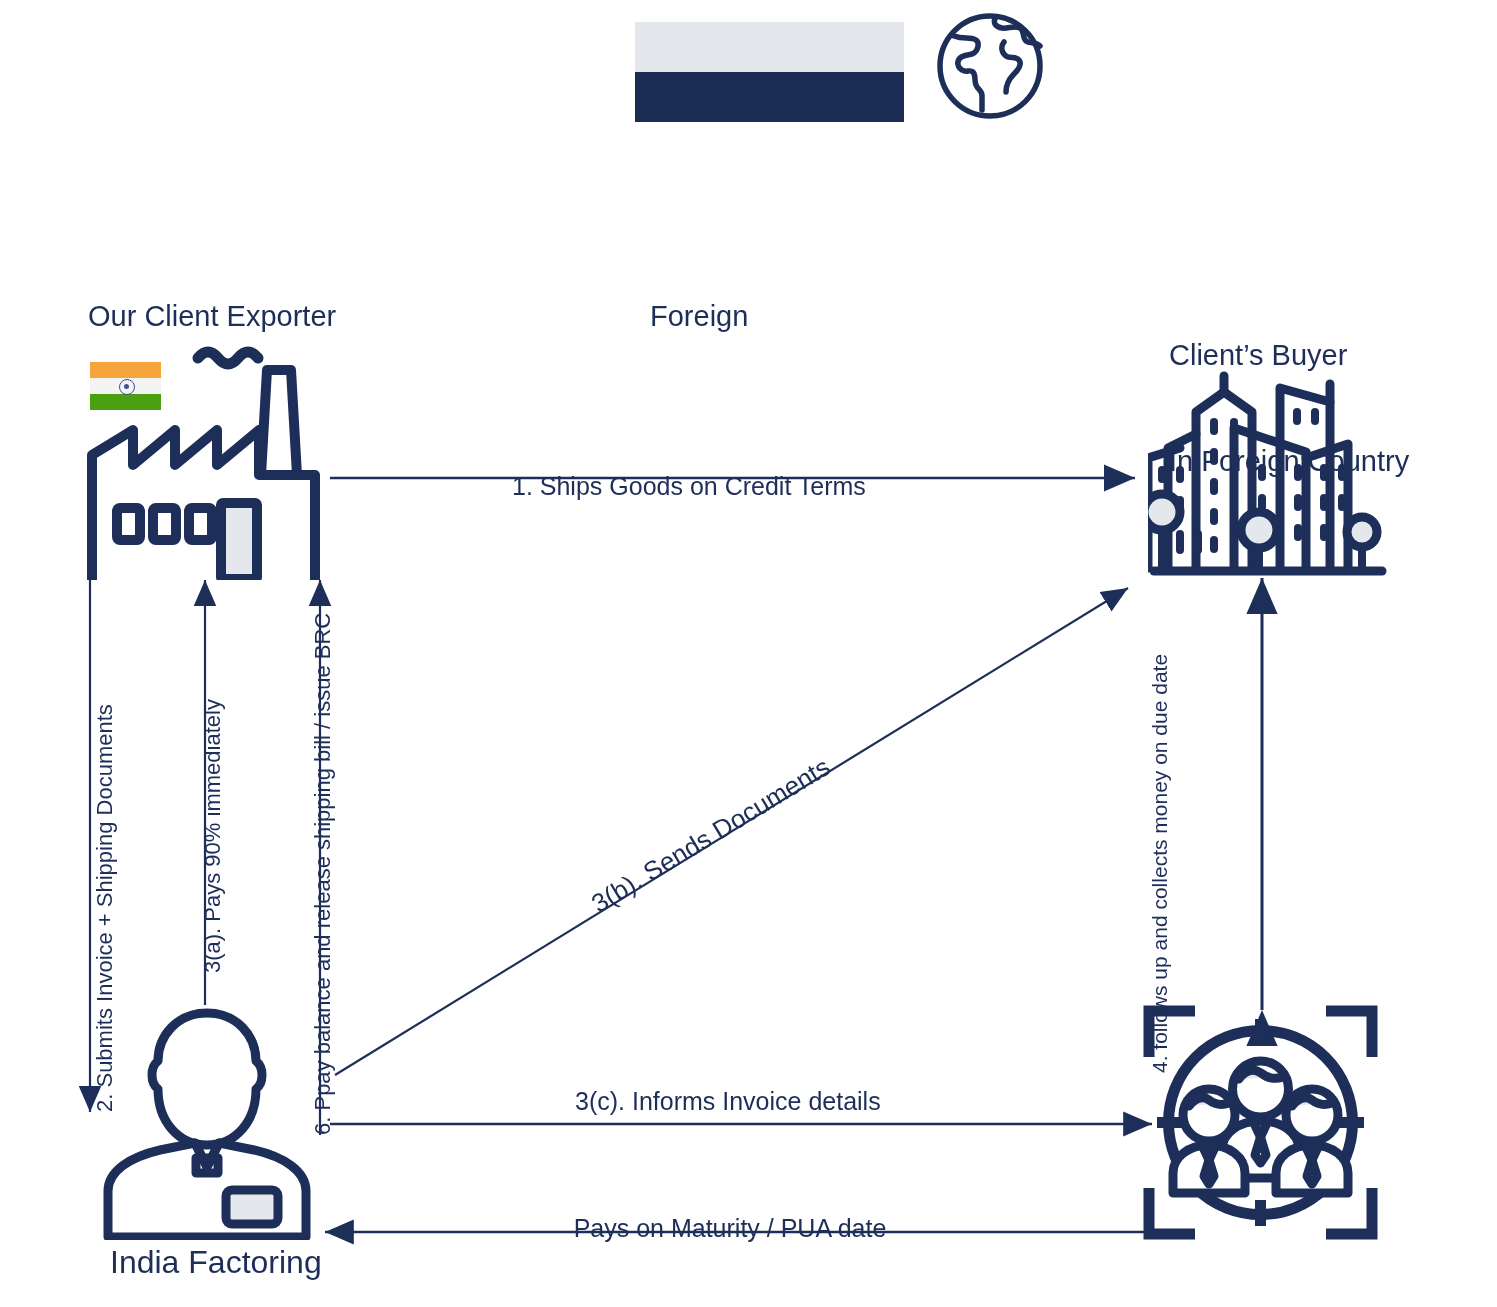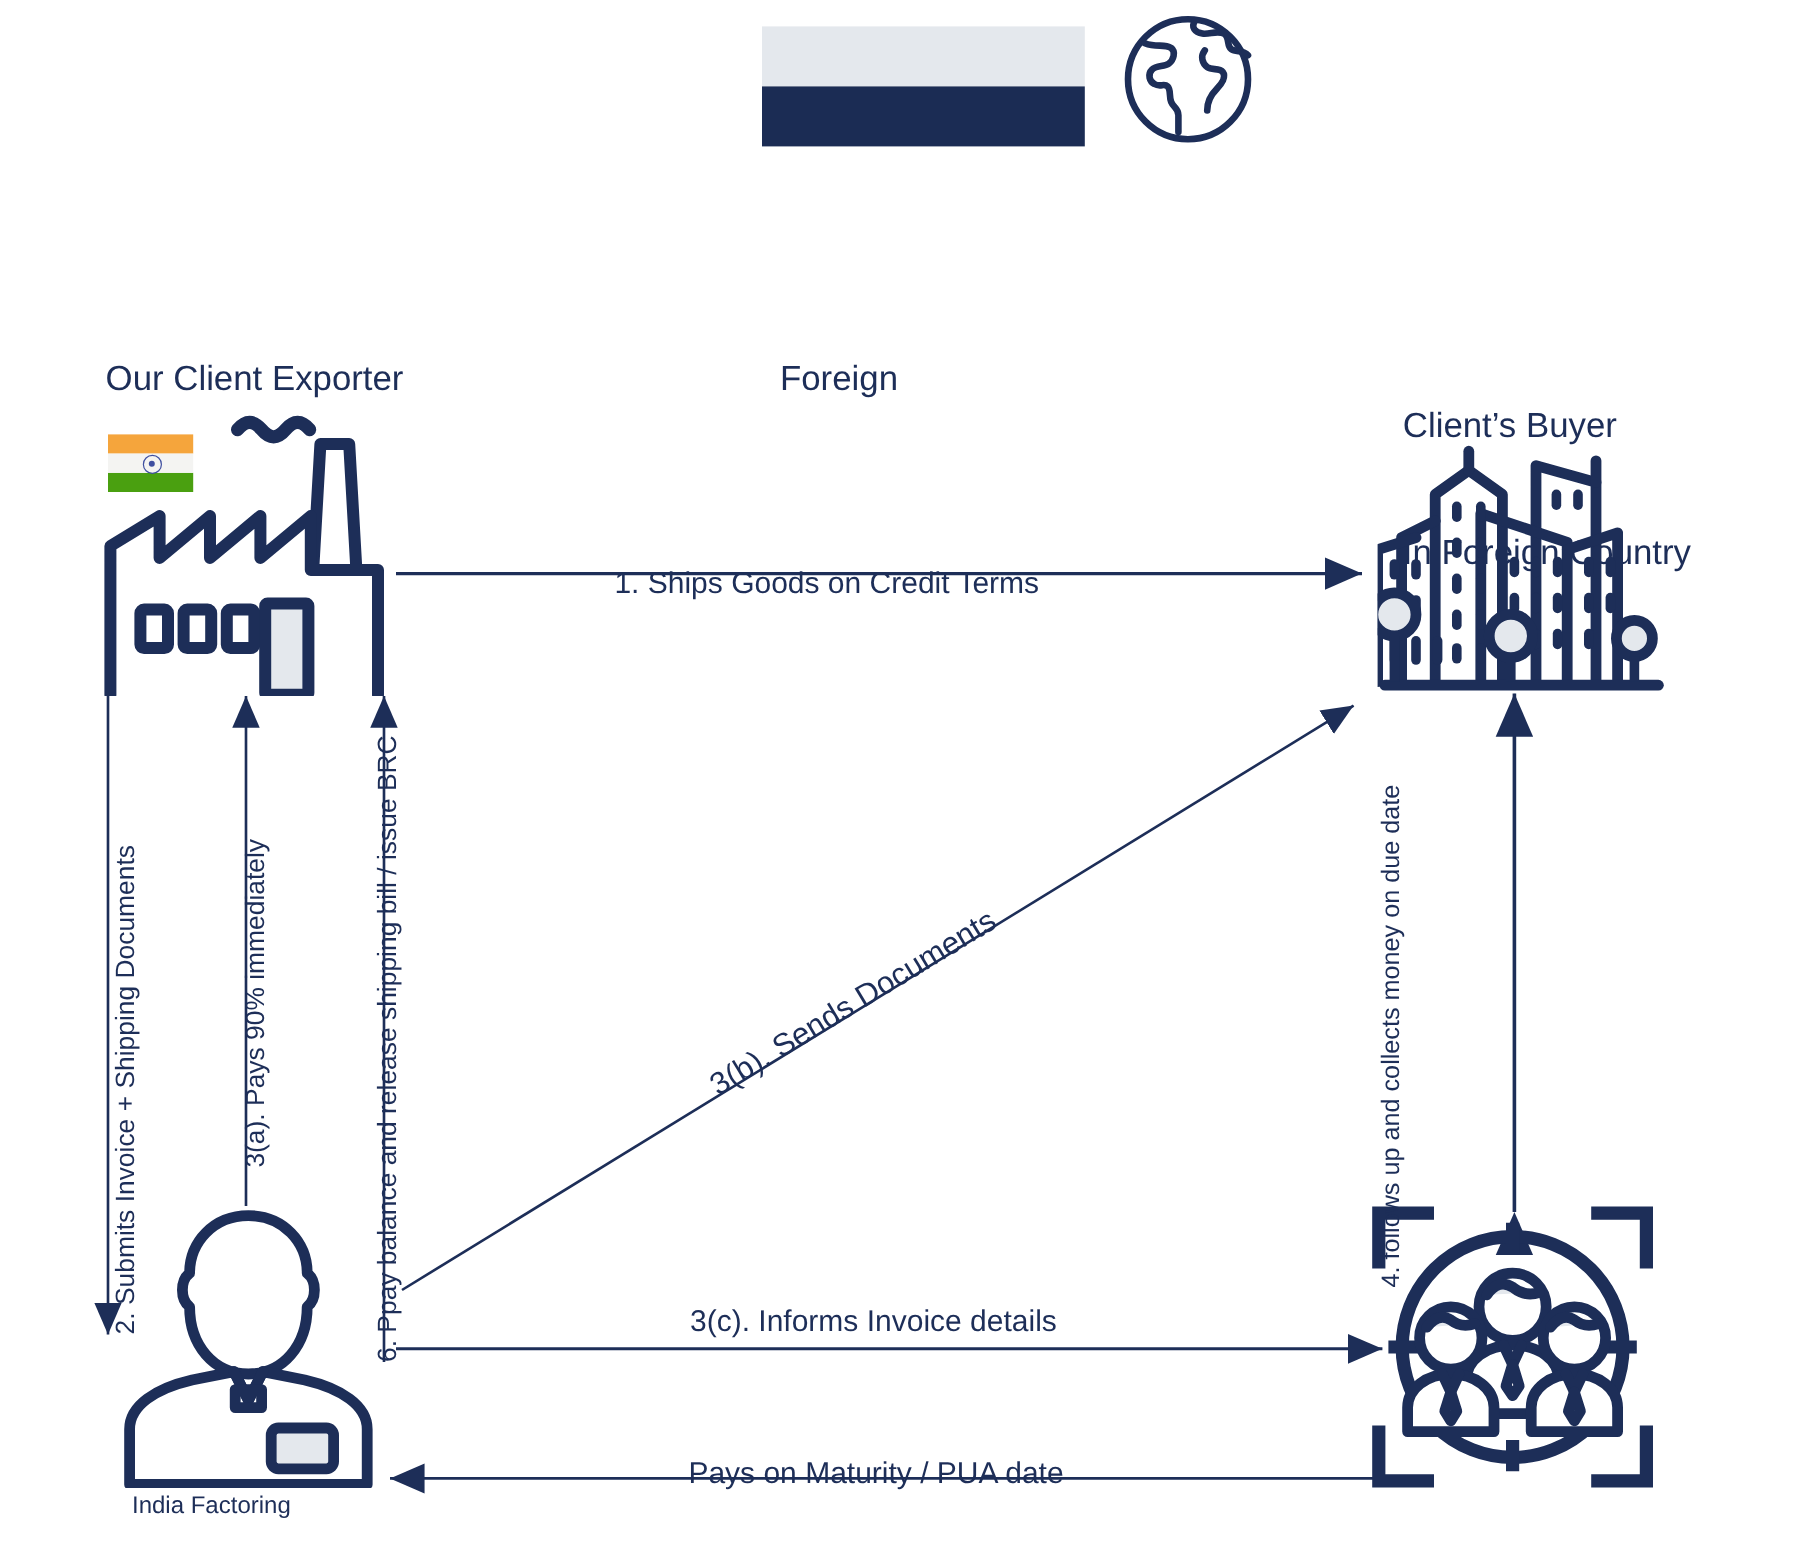--- a/index.html
+++ b/index.html
@@ -24,21 +24,21 @@
   
   #logo-flag{left:635px;top:22px;width:269px;height:100px;}
   #logo-flag .band-top{width:100%;height:50%;background:#e4e8ed;}
   #logo-flag .band-bot{width:100%;height:50%;background:#1b2c54;}
   #logo-globe{left:934px;top:6px;width:112px;height:118px;}
 
   
   #label-exporter{left:88px;top:299px;font-size:29px;}
   #label-export{left:650px;top:299px;font-size:29px;}
   #label-buyer{left:1169px;top:267px;font-size:29px;text-align:left;width:222px;}
-  #label-india-factoring{left:110px;top:1243px;font-size:20px;}
+  #label-india-factoring{left:110px;top:1243px;font-size:32px;}
   #label-correspondent{left:1046px;top:1240px;font-size:29px;text-align:center;width:440px;}
 
   
   #icon-flag-in{left:90px;top:362px;width:71px;height:48px;}
   #icon-flag-in .s{height:33.33%;width:100%;}
   #icon-flag-in .s1{background:#f5a53c;}
   #icon-flag-in .s2{background:#f4f4f2;position:relative;}
   #icon-flag-in .s3{background:#4aa010;}
   #icon-flag-in .chakra{
     position:absolute;left:50%;top:50%;width:14px;height:14px;

